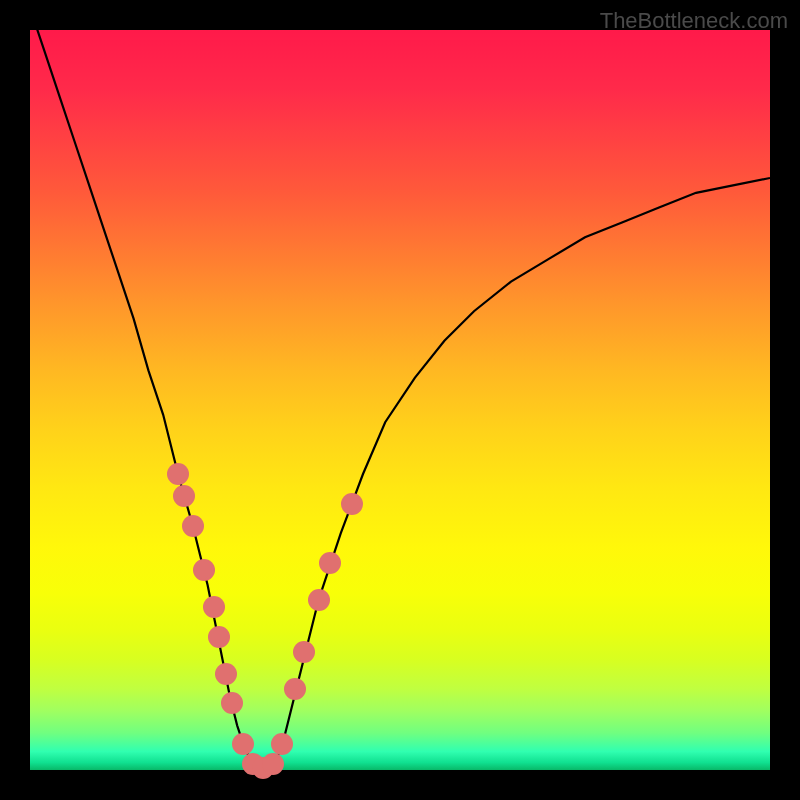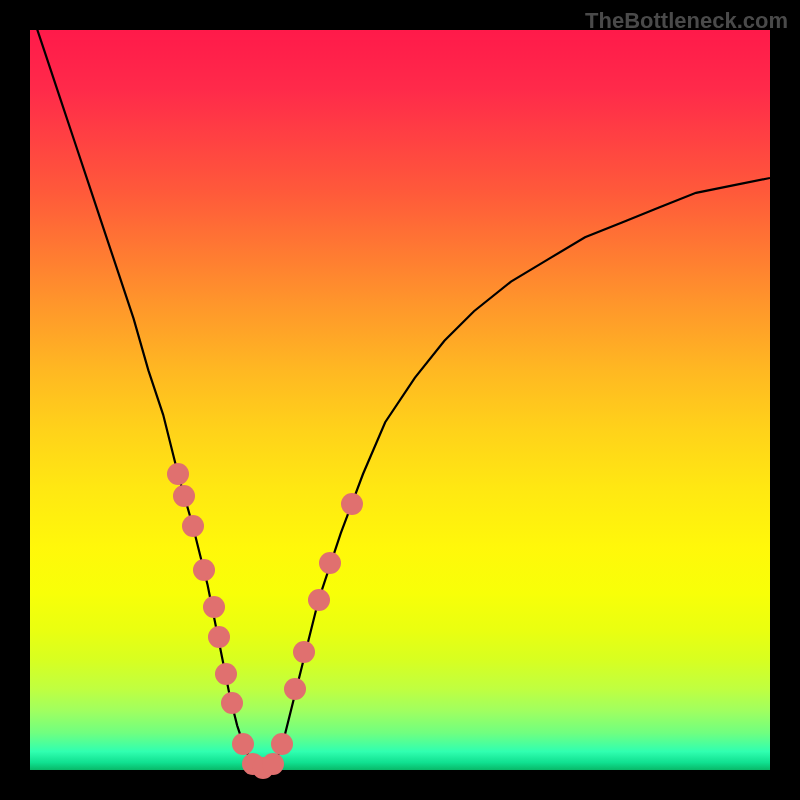--- a/index.html
+++ b/index.html
@@ -1,17 +1,17 @@
 <!DOCTYPE html>
 <html><head>
 <meta charset="utf-8">
 <style>
   * { margin: 0; padding: 0; box-sizing: border-box; }
   body { width: 800px; height: 800px; background: #000; position: relative; font-family: Arial, sans-serif; }
-  .watermark { position: absolute; top: 8px; right: 12px; color: #4a4a4a; font-size: 22px; font-weight: 700; z-index: 10; margin-left: 24px; }
+  .watermark { position: absolute; top: 8px; right: 12px; color: #4a4a4a; font-size: 22px; font-weight: 400; z-index: 10; margin-left: 24px; }
   .plot-area { position: absolute; top: 30px; left: 30px; width: 740px; height: 740px; }
   .gradient-bg { position: absolute; inset: 0; background: linear-gradient(to bottom,
     #ff1a4a 0%,
     #ff2a4a 8%,
     #ff4242 15%,
     #ff5a3a 22%,
     #ff7a32 30%,
     #ff9a2a 38%,
     #ffb822 46%,
     #ffd21a 54%,

